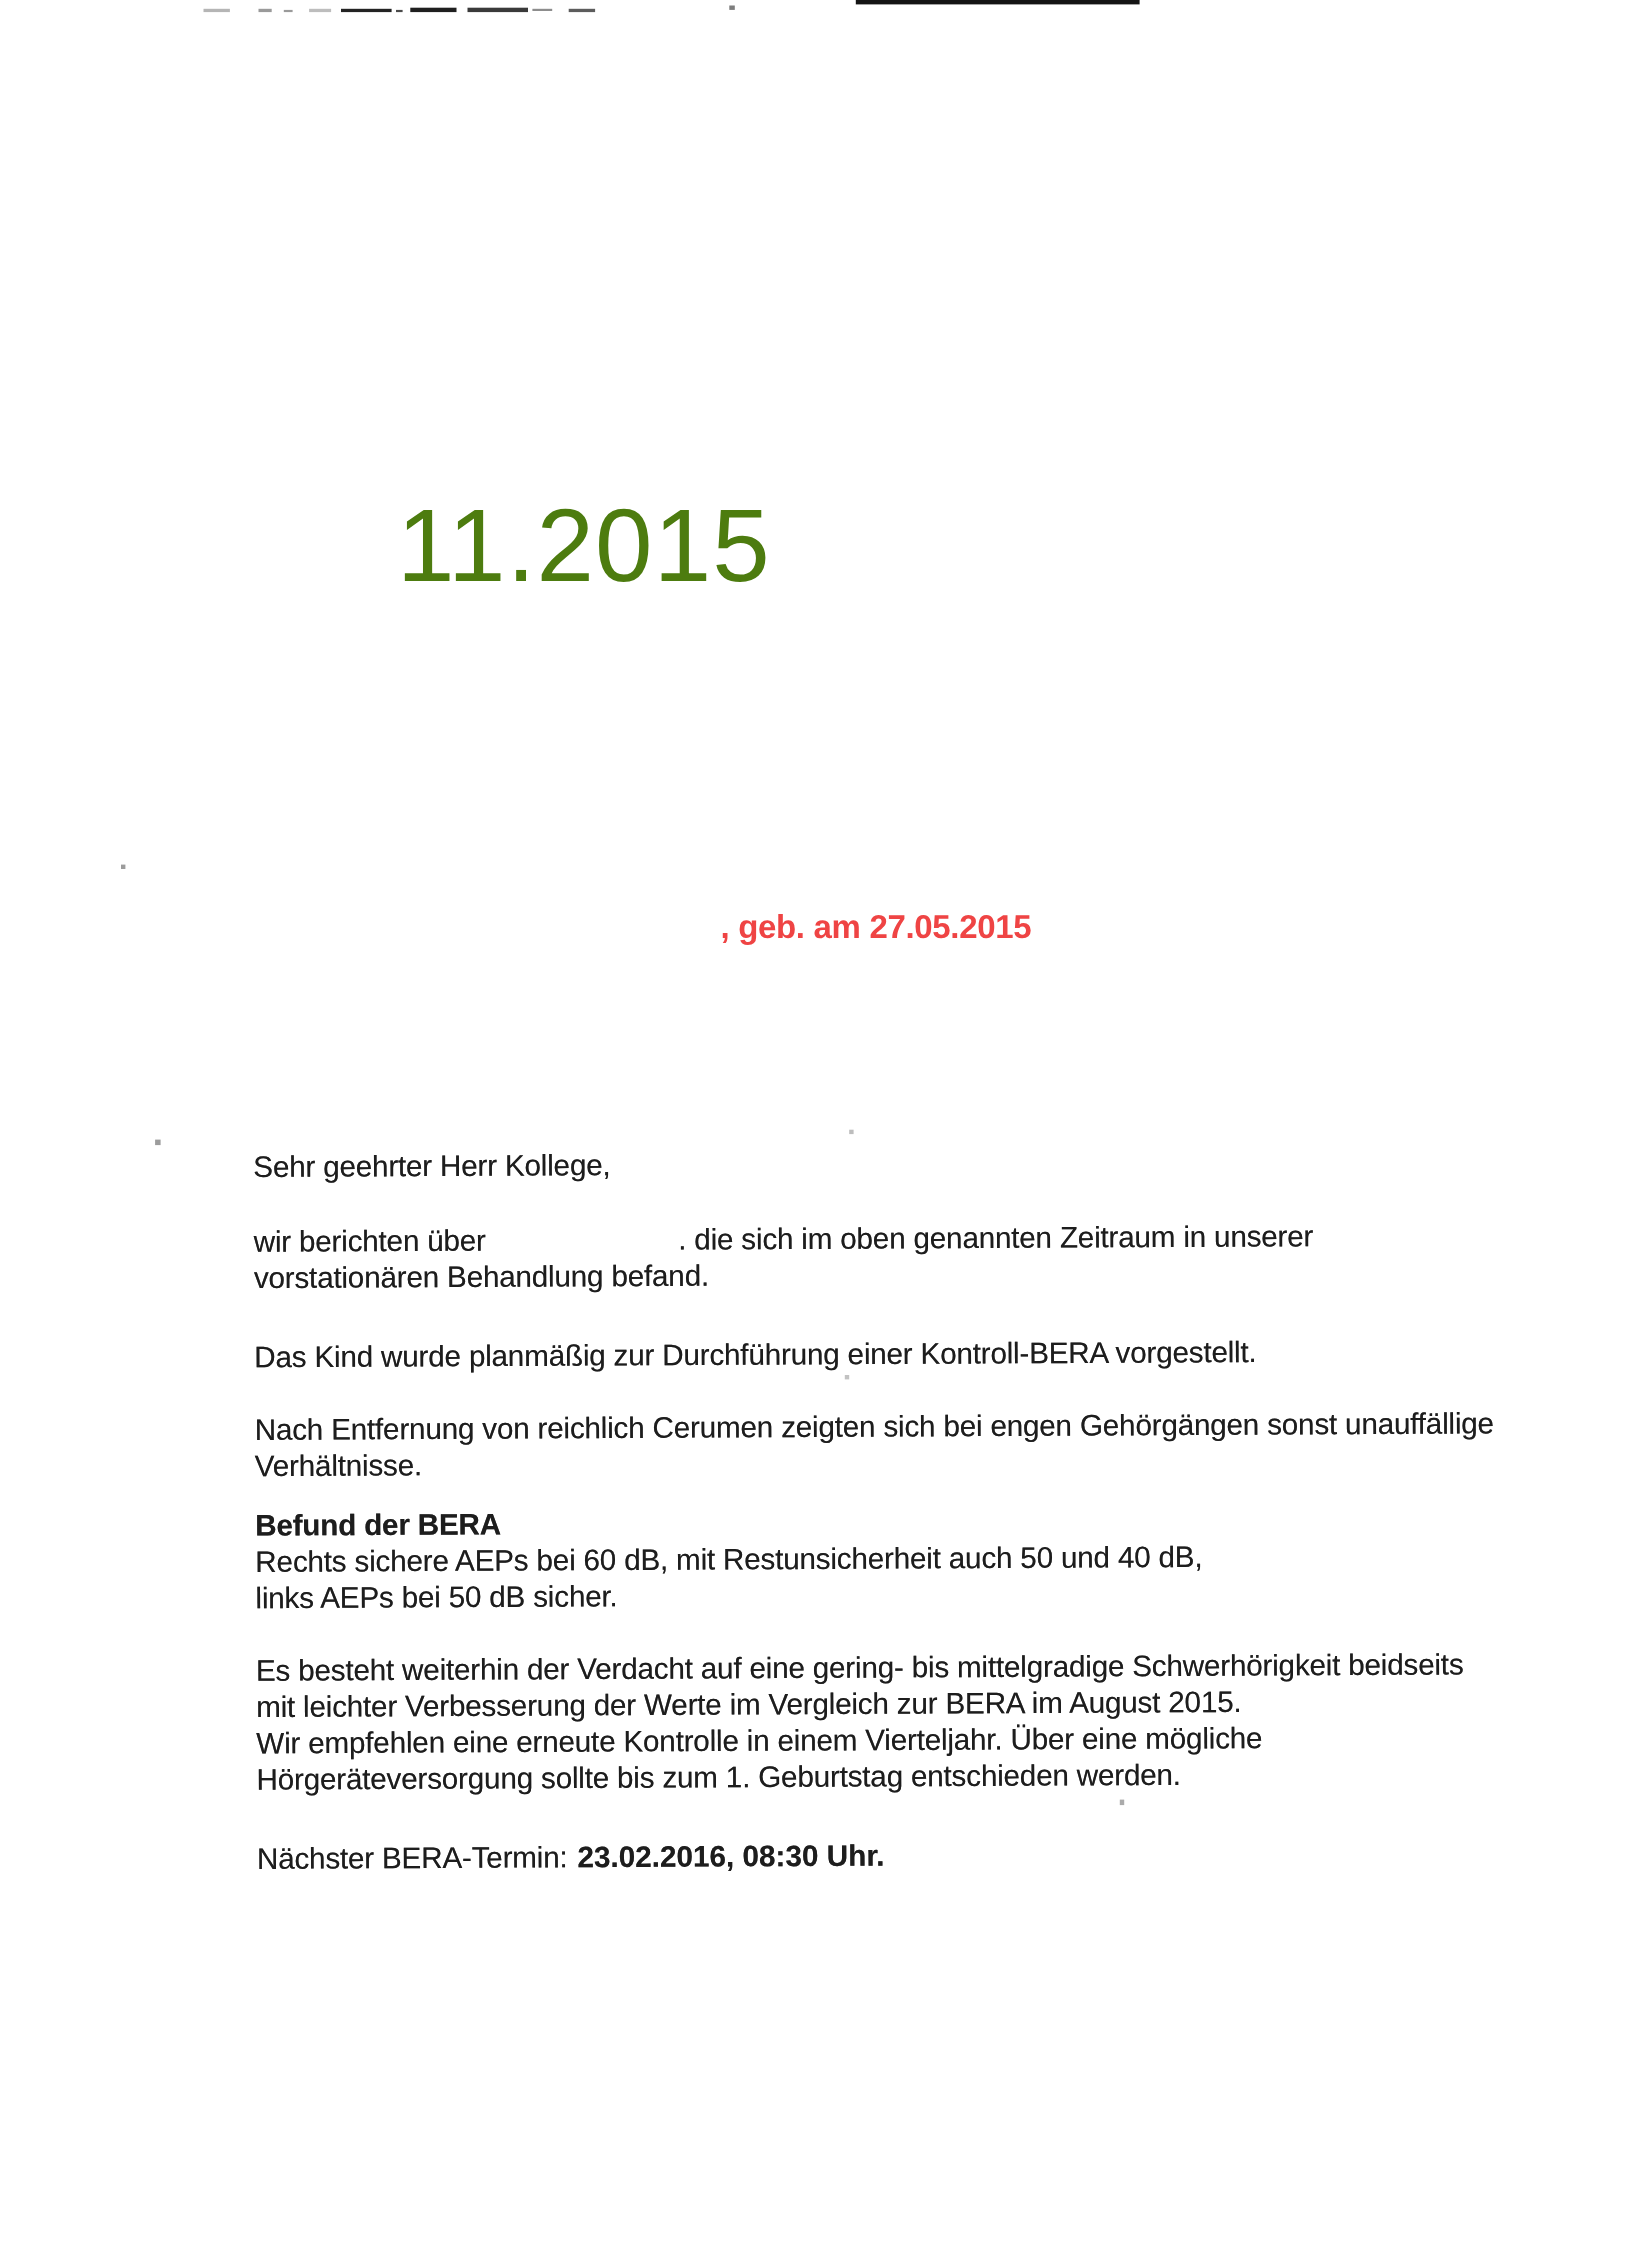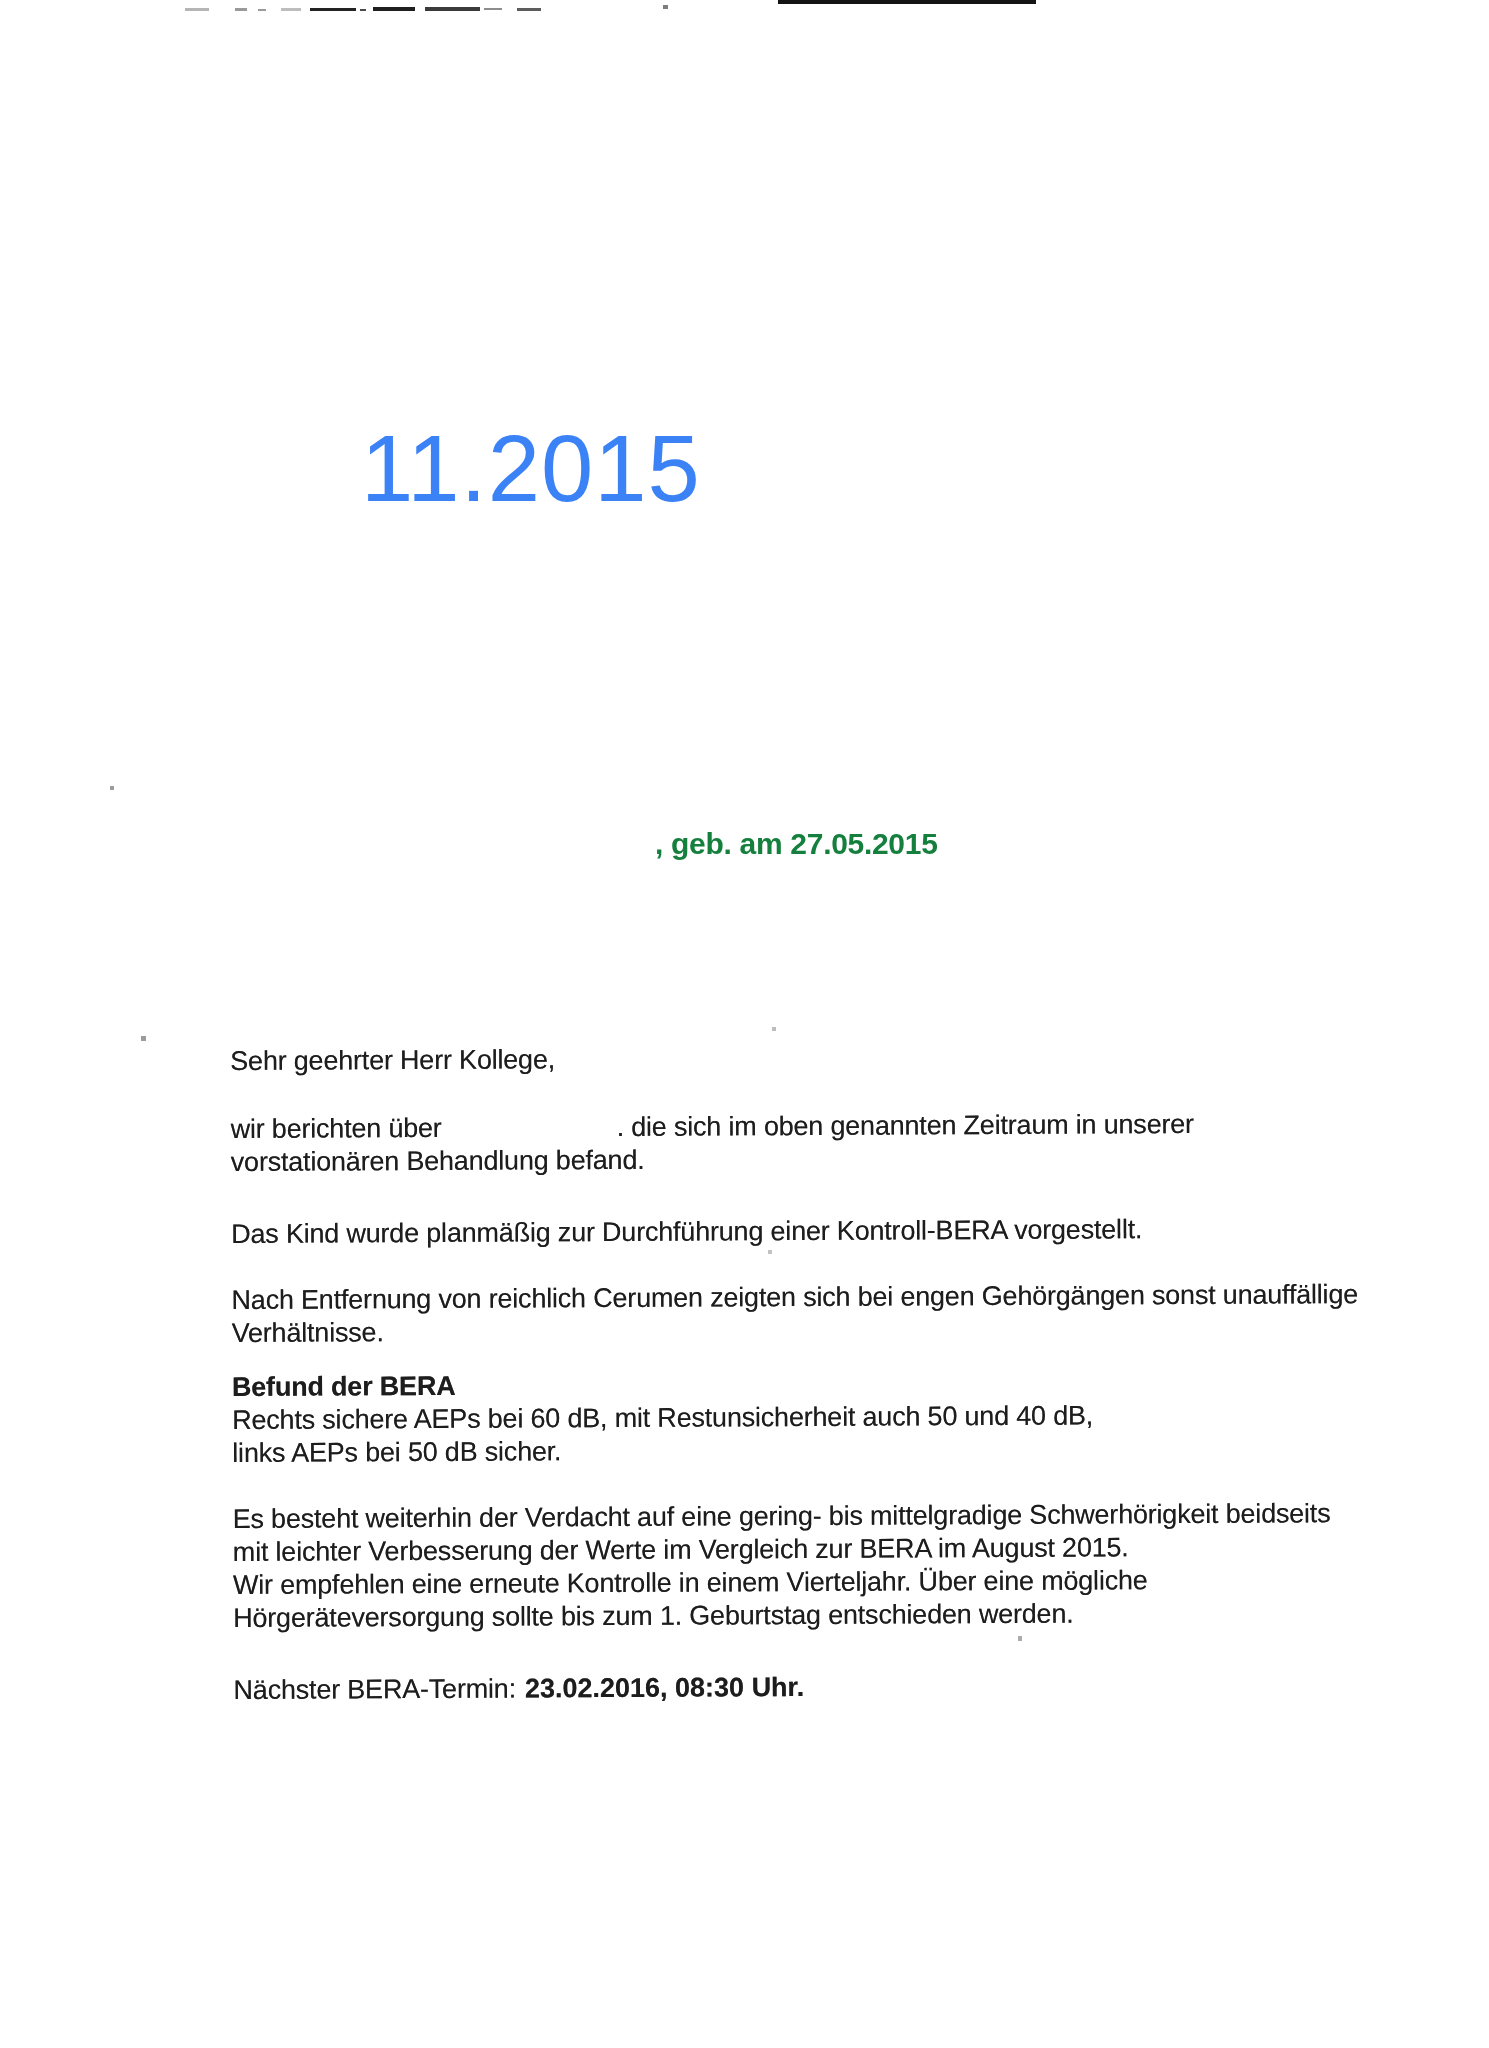--- a/index.html
+++ b/index.html
@@ -17,35 +17,35 @@
     font-family: "Liberation Sans", "DejaVu Sans", sans-serif;
     color: #1c1c1c;
   }
   .art {
     position: absolute;
     display: block;
   }
   .period {
     position: absolute;
     left: 361px;
-    top: 422px;
+    top: 449px;
     font-size: 94px;
     line-height: 1;
     letter-spacing: 1px;
-    color: #3b82f6;
+    color: #4d7c0f;
   }
   .birth {
     position: absolute;
     left: 655px;
     top: 827px;
     font-size: 30px;
     line-height: 1.1;
     font-weight: bold;
     letter-spacing: -0.3px;
-    color: #15803d;
+    color: #ef4444;
   }
   .letter-body {
     position: absolute;
     left: 0;
     top: 0;
     width: 1489px;
     height: 2048px;
     transform: rotate(-0.3deg);
     transform-origin: 232px 1400px;
   }

